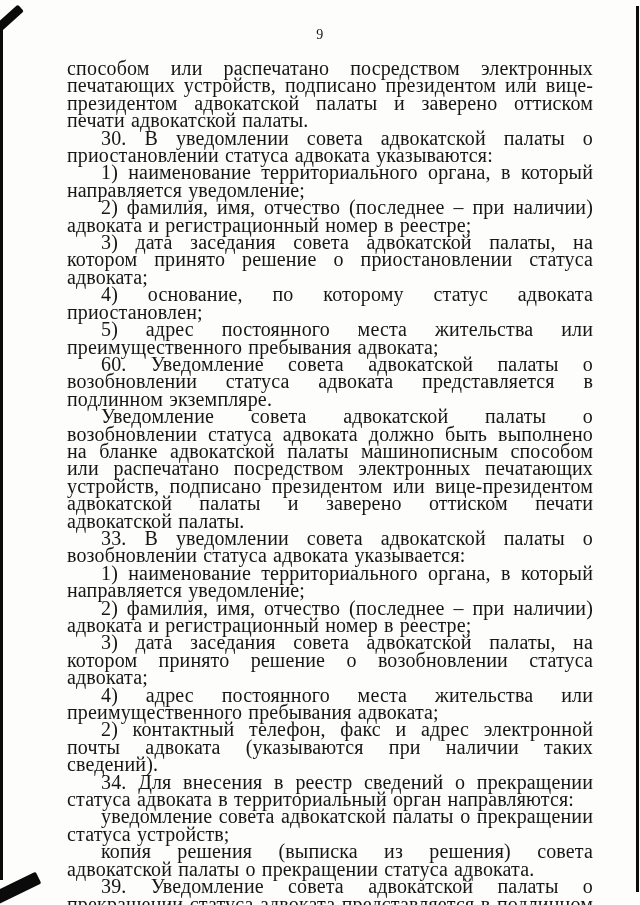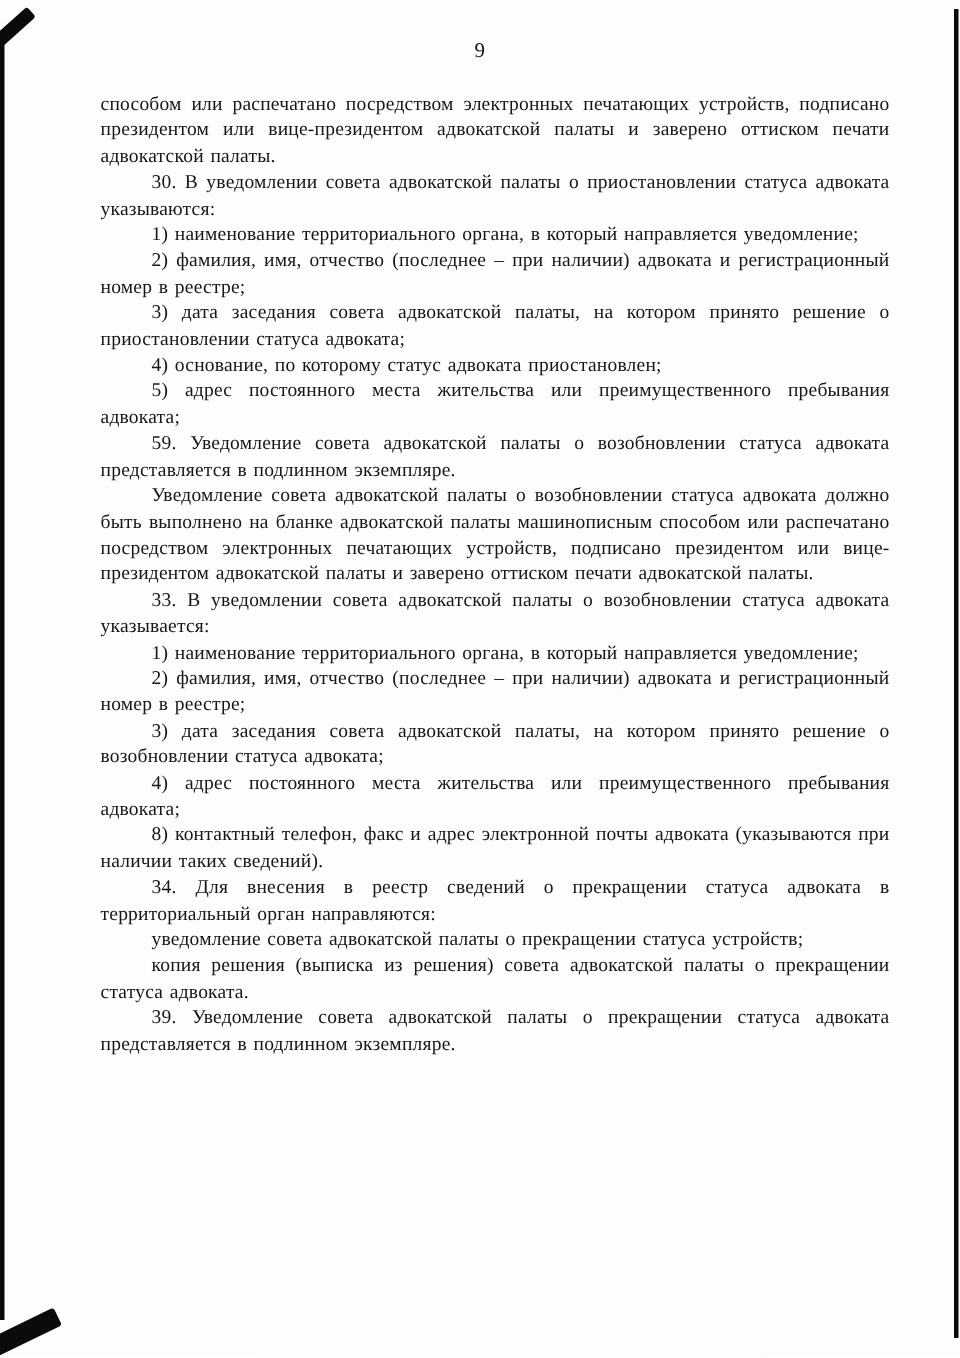--- a/index.html
+++ b/index.html
@@ -27,21 +27,21 @@
   }
   .content {
     position: absolute;
     top: 60px;
     left: 67px;
     right: 47px;
   }
   .content p {
     margin: 0;
     text-align: justify;
-    font-size: 13px;
+    font-size: 20px;
     line-height: 17.4px;
     letter-spacing: 0.15px;
     word-spacing: 1px;
   }
   .content p.indent {
     text-indent: 34px;
   }
   .scan-artifact {
     position: absolute;
     background: #0b0b0b;
@@ -87,26 +87,26 @@
   <div class="page-number">9</div>
 
   <div class="content">
       <p class="no-indent">способом или распечатано посредством электронных печатающих устройств, подписано президентом или вице-президентом адвокатской палаты и заверено оттиском печати адвокатской палаты.</p>
       <p class="indent">30. В уведомлении совета адвокатской палаты о приостановлении статуса адвоката указываются:</p>
       <p class="indent">1) наименование территориального органа, в который направляется уведомление;</p>
       <p class="indent">2) фамилия, имя, отчество (последнее – при наличии) адвоката и регистрационный номер в реестре;</p>
       <p class="indent">3) дата заседания совета адвокатской палаты, на котором принято решение о приостановлении статуса адвоката;</p>
       <p class="indent">4) основание, по которому статус адвоката приостановлен;</p>
       <p class="indent">5) адрес постоянного места жительства или преимущественного пребывания адвоката;</p>
-      <p class="indent">59. Уведомление совета адвокатской палаты о возобновлении статуса адвоката представляется в подлинном экземпляре.</p>
+      <p class="indent">60. Уведомление совета адвокатской палаты о возобновлении статуса адвоката представляется в подлинном экземпляре.</p>
       <p class="indent">Уведомление совета адвокатской палаты о возобновлении статуса адвоката должно быть выполнено на бланке адвокатской палаты машинописным способом или распечатано посредством электронных печатающих устройств, подписано президентом или вице-президентом адвокатской палаты и заверено оттиском печати адвокатской палаты.</p>
       <p class="indent">33. В уведомлении совета адвокатской палаты о возобновлении статуса адвоката указывается:</p>
       <p class="indent">1) наименование территориального органа, в который направляется уведомление;</p>
       <p class="indent">2) фамилия, имя, отчество (последнее – при наличии) адвоката и регистрационный номер в реестре;</p>
       <p class="indent">3) дата заседания совета адвокатской палаты, на котором принято решение о возобновлении статуса адвоката;</p>
       <p class="indent">4) адрес постоянного места жительства или преимущественного пребывания адвоката;</p>
-      <p class="indent">8) контактный телефон, факс и адрес электронной почты адвоката (указываются при наличии таких сведений).</p>
+      <p class="indent">2) контактный телефон, факс и адрес электронной почты адвоката (указываются при наличии таких сведений).</p>
       <p class="indent">34. Для внесения в реестр сведений о прекращении статуса адвоката в территориальный орган направляются:</p>
       <p class="indent">уведомление совета адвокатской палаты о прекращении статуса устройств;</p>
       <p class="indent">копия решения (выписка из решения) совета адвокатской палаты о прекращении статуса адвоката.</p>
       <p class="indent">39. Уведомление совета адвокатской палаты о прекращении статуса адвоката представляется в подлинном экземпляре.</p>
     </div>
 </div>
 
 </body></html>

